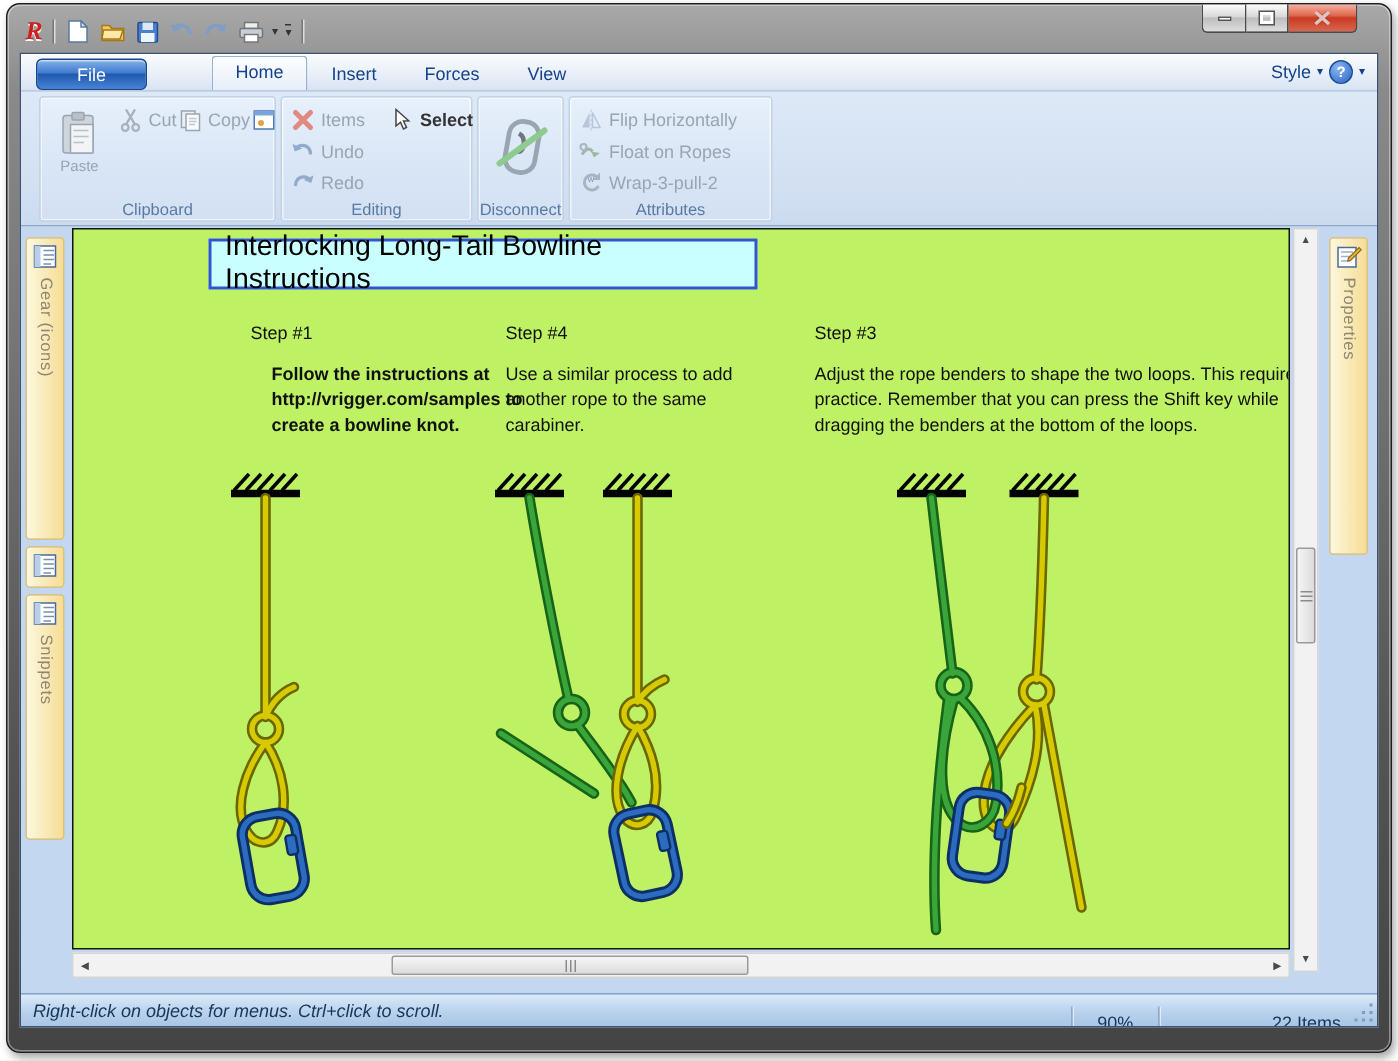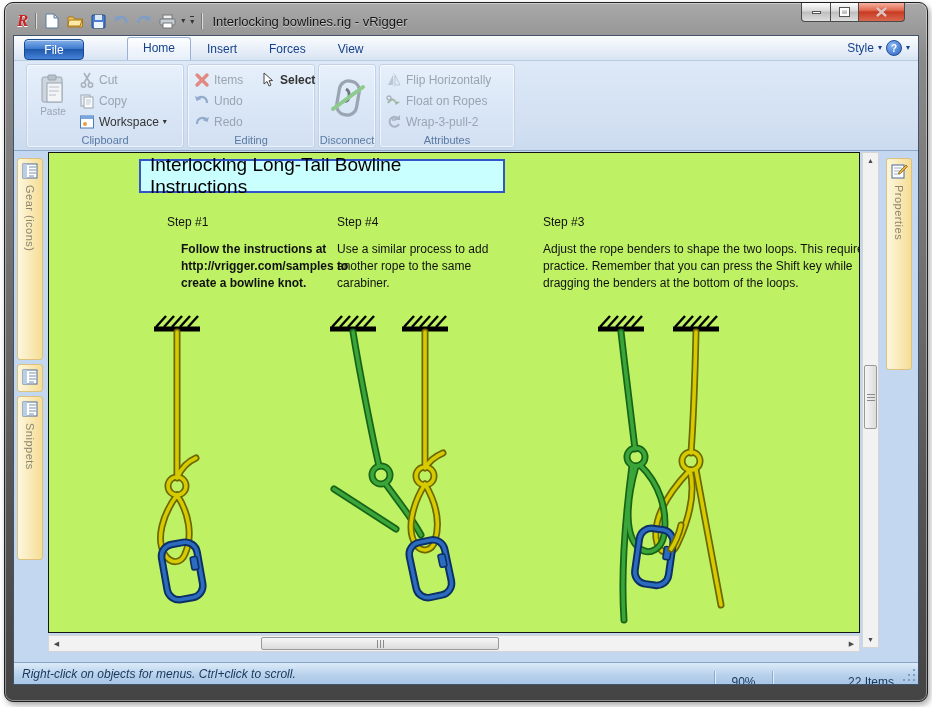--- a/index.html
+++ b/index.html
@@ -25,21 +25,21 @@
   .wc-max { width:28px; border-left:none; }
   .wc-close { width:46px; border-left:none; border-radius:0 0 4px 0;
     background:linear-gradient(180deg,#f5b0a2 0%,#e06a50 40%,#c93a22 50%,#d9674e 100%); }
   .glyph-min { width:9px; height:3px; background:#fff; border:1px solid #555; }
   .glyph-max { width:9px; height:8px; border:2px solid #fff; outline:1px solid #555; background:transparent; }
   
   .app { position:absolute; left:8px; top:32px; right:8px; bottom:16px; display:flex; flex-direction:column;
     border:1px solid #41536b; background:#c3d7f0; overflow:hidden; }
   
   .tabrow { height:25px; background:linear-gradient(180deg,#fafcfe,#e7eef8 60%,#d8e4f3); display:flex; align-items:flex-end; position:relative; border-bottom:1px solid #b9cbe2;}
-  .file-btn { margin:2px 8px 0 10px; width:60px; height:21px; border-radius:4px; border:1px solid #17478f;
+  .file-btn { margin:2px 8px 0 10px; width:74px; height:21px; border-radius:4px; border:1px solid #17478f;
     background:linear-gradient(180deg,#86b2ea 0%,#3f7bd0 45%,#2058ac 50%,#4583d8 100%);
     color:#fff; font-size:12px; display:flex; align-items:center; justify-content:center;
     box-shadow:inset 0 1px 0 rgba(255,255,255,.55); }
   .rtab { padding:4px 16px 4px; font-size:12px; color:#15428b; }
   .rtab.active { background:linear-gradient(180deg,#fdfeff,#f1f6fc 50%,#e7eff9); border:1px solid #98b1d4; border-bottom:none;
     border-radius:3px 3px 0 0; padding:3px 15px 5px;margin-left:35px; }
   .tabrow-right { position:absolute; right:8px; top:4px; display:flex; align-items:center; gap:4px; font-size:12px; color:#15428b; }
   .help-circle { width:16px; height:16px; border-radius:50%; background:radial-gradient(circle at 35% 30%,#8ab6f0,#2a66c8); border:1px solid #1d4d96;
     color:#fff; font-size:10px; font-weight:bold; display:flex; align-items:center; justify-content:center; }
   
@@ -50,21 +50,21 @@
   .small-item { display:flex; align-items:center; gap:4px; font-size:12px; height:20px; }
   .lbl-disabled { color:#9aa5b2; }
   .lbl-enabled { color:#333; }
   .icon16 { width:16px; height:16px; flex:0 0 16px; }
   .g-clipboard { width:158px; }
   .g-editing { width:128px; }
   .g-disconnect { width:58px; }
   .g-attributes { width:136px; }
   .paste-btn { position:absolute; left:6px; top:5px; width:40px; height:62px; display:flex; flex-direction:column; align-items:center; gap:2px; padding-top:4px; }
   .paste-lbl { font-size:10px; color:#9aa5b2; }
-  .clip-col { position:absolute; left:52px; top:5px; display:flex; flex-direction:column; gap:1px; }
+  .clip-col { position:absolute; left:52px; top:5px; display:flex; flex-direction:row; gap:1px;align-items:flex-end; }
   .edit-col { position:absolute; left:6px; top:5px; display:flex; flex-direction:column; gap:1px; }
   .select-item { position:absolute; left:72px; top:5px; }
   .attr-col { position:absolute; left:6px; top:5px; display:flex; flex-direction:column; gap:1px; }
   .disc-icon { position:absolute; left:11px; top:10px; }
   
   .main { flex:1; position:relative; background:#c3d7f0; }
   .vstrip-tab { position:absolute; width:26px; border:1px solid #dcc27c; border-radius:3px;
     background:linear-gradient(90deg,#fdf7dd,#f6dd95); display:flex; flex-direction:column; align-items:center; padding-top:4px; }
   .vstrip-tab .vlabel { writing-mode:vertical-rl; font-size:11px; color:#8c8672; margin-top:6px; letter-spacing:.5px; }
   .canvas { position:absolute; left:34px; top:1px; width:812px; height:481px; background:#bef264; border:1px solid #141414; overflow:hidden; }
@@ -136,21 +136,20 @@
         <svg width="17" height="15" viewBox="0 0 17 15">
             <rect x="4" y="1" width="9" height="4" fill="#eee" stroke="#777"></rect>
             <rect x="1" y="5" width="15" height="6" rx="1" fill="#c9ced4" stroke="#70767e"></rect>
             <rect x="4" y="9" width="9" height="5" fill="#fff" stroke="#777"></rect>
           </svg>
       </span>
       <span class="chev">▾</span>
       <span class="chev" style="border-top:1px solid #333;padding-top:1px;">▾</span>
       <span class="qat-sep"></span>
     </div>
-    <span class="win-title">Interlocking bowlines.rig - vRigger</span>
     <div class="win-controls">
       <div class="wc-btn wc-min">
           <span class="glyph-min"></span>
         </div>
       <div class="wc-btn wc-max">
           <span class="glyph-max"></span>
         </div>
       <div class="wc-btn wc-close">
         <svg width="11" height="10" viewBox="0 0 11 10">
             <path d="M1,1 L10,9 M10,1 L1,9" stroke="#fff" stroke-width="2.4"></path>

